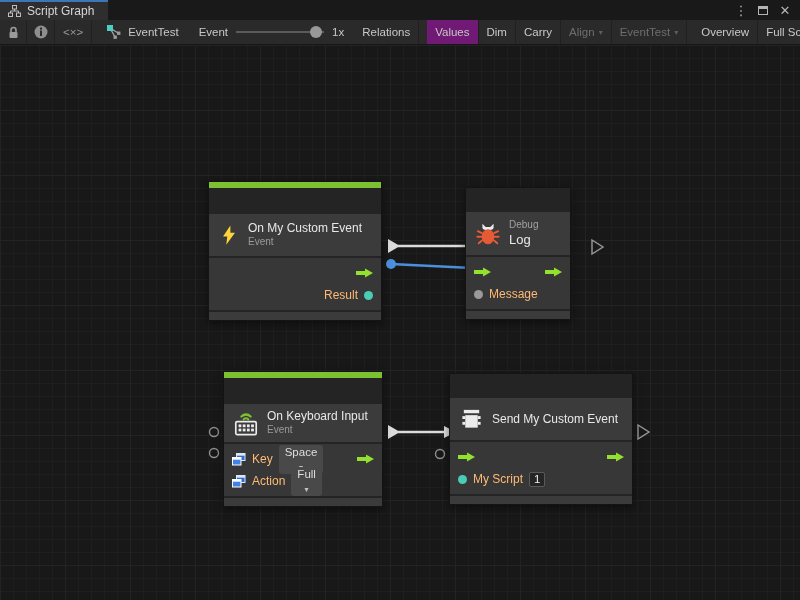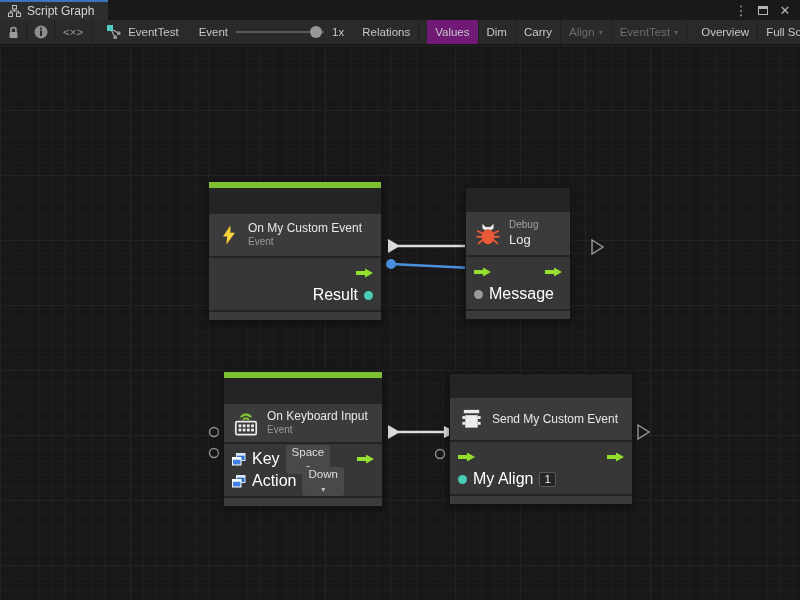--- a/index.html
+++ b/index.html
@@ -56,21 +56,21 @@
   .accent { height:6px; }
   .nheader { background:#3b3b3b; display:flex; align-items:center; gap:8px; padding:0 9px;margin-top:24px; }
   .nbody   { background:#373737; padding:4px 0; }
   .nfooter { background:#3b3b3b; height:8px; }
   .tstack  { display:flex; flex-direction:column; justify-content:center; line-height:1.25; }
   .ntitle  { color:#e8e8e8; font-size:12px; white-space:nowrap; }
   .nsub    { color:#9b9b9b; font-size:10px; }
   .ncat    { color:#a2a2a2; font-size:10px; }
   .row { height:22px; display:flex; align-items:center; gap:6px; padding:0 8px; }
   .row .spacer { flex:1; }
-  .plabel { color:#ffffff; font-size:16px; white-space:nowrap; }
+  .plabel { color:#fdba74; font-size:12px; white-space:nowrap; }
   .arrow-green { width:17px; height:11px; background:#94e02e;
     clip-path:polygon(0 32%, 53% 32%, 53% 8%, 100% 50%, 53% 92%, 53% 68%, 0 68%); }
   .dot { width:9px; height:9px; border-radius:50%; }
   .dot.teal { background:#49cdb5; }
   .dot.grey { background:#9a9a9a; }
   .dropdown { display:flex; align-items:center; gap:5px; background:#494949;
               border-radius:3px; padding:1.5px 6px; color:#dedede; font-size:11.5px;flex-direction:column; }
   .dropdown .dd { font-size:8px; color:#c2c2c2; }
   .valfield { min-width:15px; text-align:center; background:#252525;
               border:1px solid #595959; border-radius:2px; color:#ececec;
@@ -297,21 +297,21 @@
           <span class="ico">
             <svg width="14" height="13" viewBox="0 0 14 13">
               <rect x="4.5" y="0.5" width="8.5" height="7" fill="#2e6fd4" stroke="#dbe6f7" stroke-width="1"></rect>
               <rect x="4.5" y="0.5" width="8.5" height="2.2" fill="#dbe6f7"></rect>
               <rect x="0.5" y="4.5" width="8.5" height="7.5" fill="#3f82ea" stroke="#ffffff" stroke-width="1"></rect>
               <rect x="0.5" y="4.5" width="8.5" height="2.2" fill="#ffffff"></rect>
             </svg>
           </span>
           <span class="plabel">Action</span>
           <span class="dropdown">
-            <span>Down</span>
+            <span>Full</span>
             <span class="dd">▾</span>
           </span>
         </div>
       </div>
       <div class="nfooter"></div>
     </div>
 
     <div class="node" style="left:449px; top:328px; width:184px;">
       <div class="nheader" style="height:42px">
         <span class="ico">
@@ -327,21 +327,21 @@
         <span class="ntitle">Send My Custom Event</span>
       </div>
       <div class="nbody">
         <div class="row">
           <span class="arrow-green"></span>
           <span class="spacer"></span>
           <span class="arrow-green"></span>
         </div>
         <div class="row">
           <span class="dot teal"></span>
-          <span class="plabel">My Align</span>
+          <span class="plabel">My Script</span>
           <span class="valfield">1</span>
         </div>
       </div>
       <div class="nfooter"></div>
     </div>
 
   </div>
 </div>
 
 </body></html>

